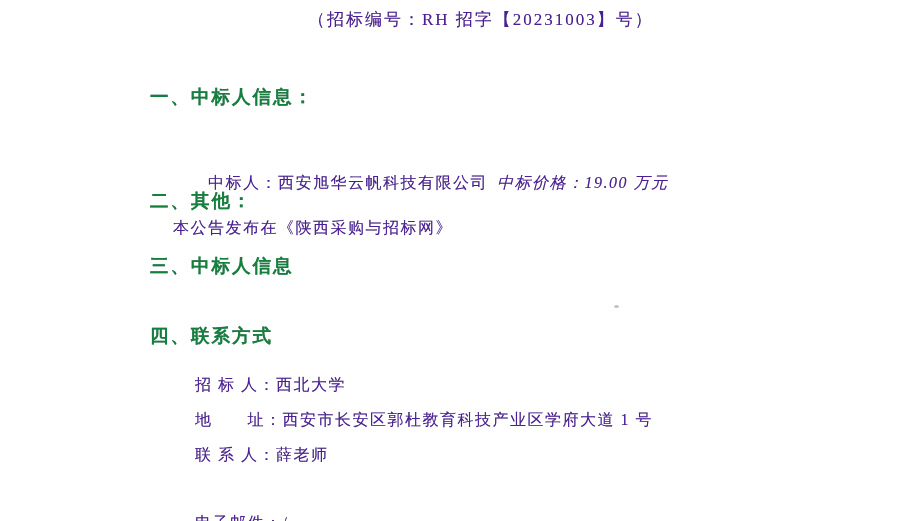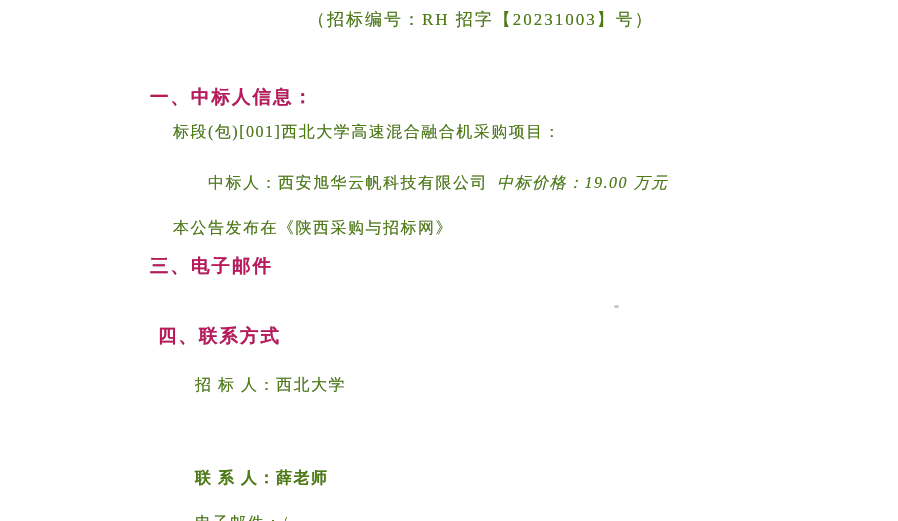--- a/index.html
+++ b/index.html
@@ -14,28 +14,28 @@
     background: #ffffff;
     overflow: hidden;
     font-family: "Liberation Serif", "DejaVu Serif", serif;
     color: #55626f;
   }
   .line {
     position: absolute;
     white-space: pre;
     font-size: 16px;
     letter-spacing: 1.5px;
-    color: #4d7c0f;
+    color: #4c1d95;
     text-shadow: 0 0 0.6px rgba(85, 98, 111, 0.55);
   }
   .heading {
     font-weight: bold;
     font-size: 18.5px;
     letter-spacing: 2px;
-    color: #be185d;
+    color: #15803d;
     text-shadow: 0 0 0.6px rgba(75, 89, 102, 0.6);
   }
   .note {
     font-size: 17px;
     letter-spacing: 2px;
   }
   .label {
     display: inline-block;
   }
   .value {
@@ -60,43 +60,46 @@
 </style>
 </head>
 <body>
 
 <div class="page">
 
   <div class="line note" style="left:308px; top:8px;">（招标编号：RH 招字【20231003】号）</div>
 
   <div class="line heading" style="left:150px; top:84px;">一、中标人信息：</div>
 
-  <div class="line" style="left:173px; top:122px;">标段(包)[001]西北大学高速混合融合机采购项目：</div>
 
   <div class="line" style="left:186px; top:155px; width:660px;">
     <span>中标人：</span><span>西安旭华云帆科技有限公司</span>
     <span class="price-group">
       <span>中标价格：</span><span>19.00 万元</span>
     </span>
   </div>
 
+  <div class="line heading" style="left:150px; top:188px;">二、其他：</div>
 
   <div class="line" style="left:173px; top:218px;">本公告发布在《陕西采购与招标网》</div>
 
-  <div class="line heading" style="left:150px; top:253px;">三、电子邮件</div>
+  <div class="line heading" style="left:150px; top:253px;">三、中标人信息</div>
 
 
-  <div class="line heading" style="left:158px; top:323px;text-align:right;">四、联系方式</div>
+  <div class="line heading" style="left:150px; top:323px;text-align:right;">四、联系方式</div>
 
   <div class="line" style="left:173px; top:357px;text-align:right;">
     <span class="label">招 标 人：</span><span class="value">西北大学</span>
   </div>
 
+  <div class="line" style="left:173px; top:392px;">
+    <span class="label">地　　址：</span><span class="value">西安市长安区郭杜教育科技产业区学府大道 1 号</span>
+  </div>
 
-  <div class="line" style="left:173px; top:450px;font-weight:bold;">
+  <div class="line" style="left:173px; top:427px;">
     <span class="label">联 系 人：</span><span class="value">薛老师</span>
   </div>
 
 
   <div class="line" style="left:173px; top:495px;">
     <span class="label">电子邮件：</span><span class="value">/</span>
   </div>
 
   <div class="speck"></div>
 

